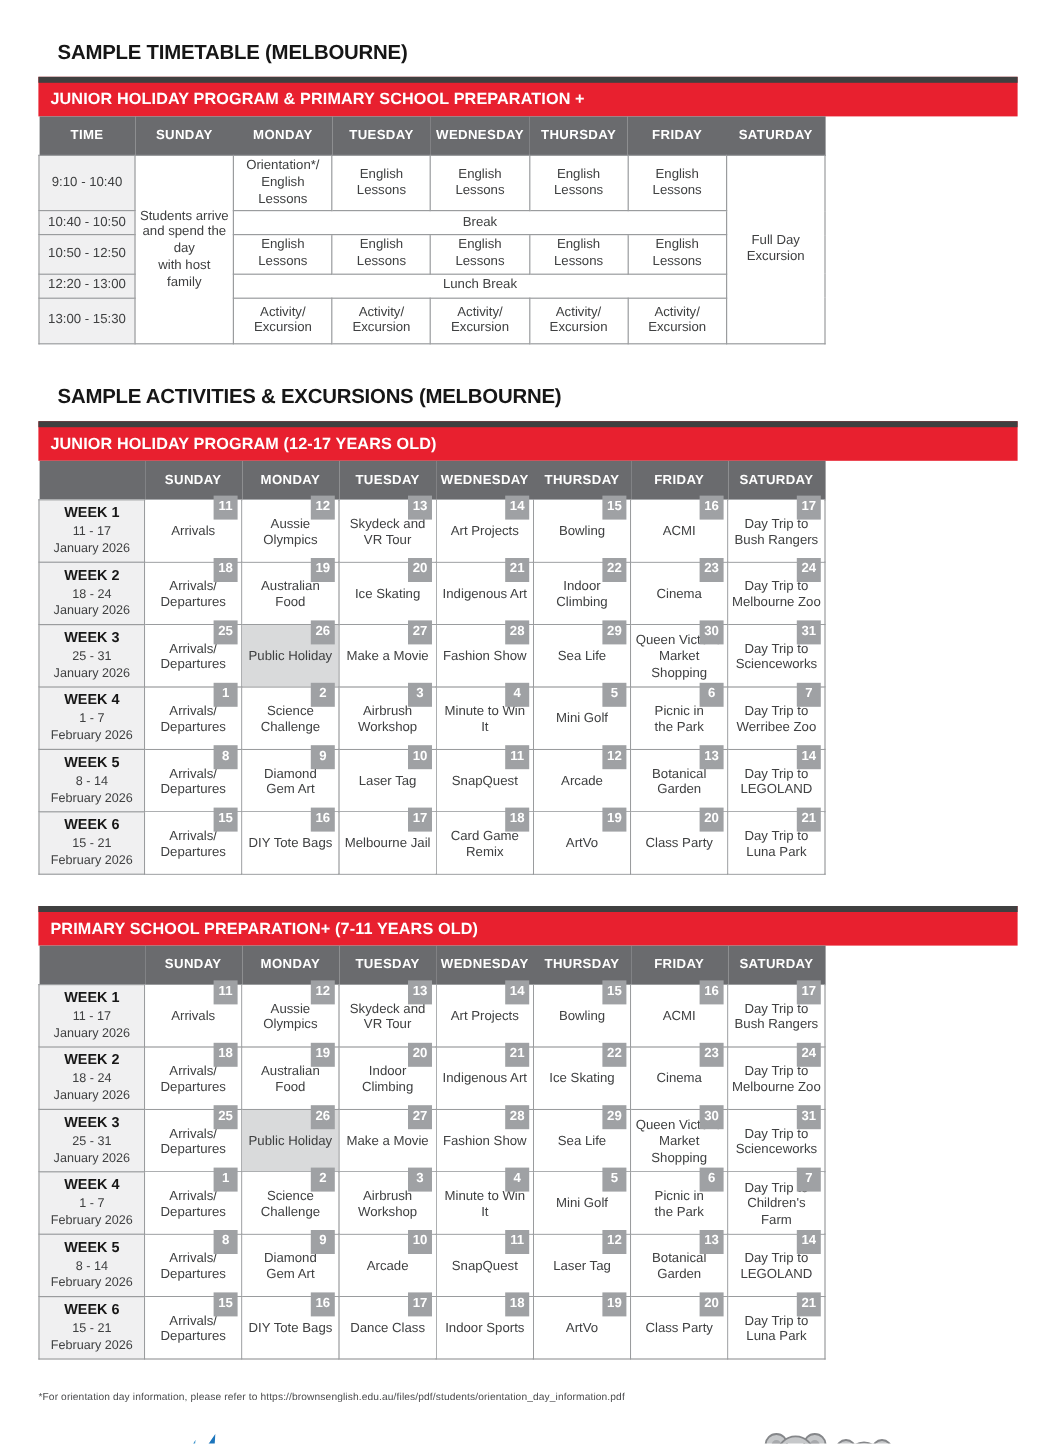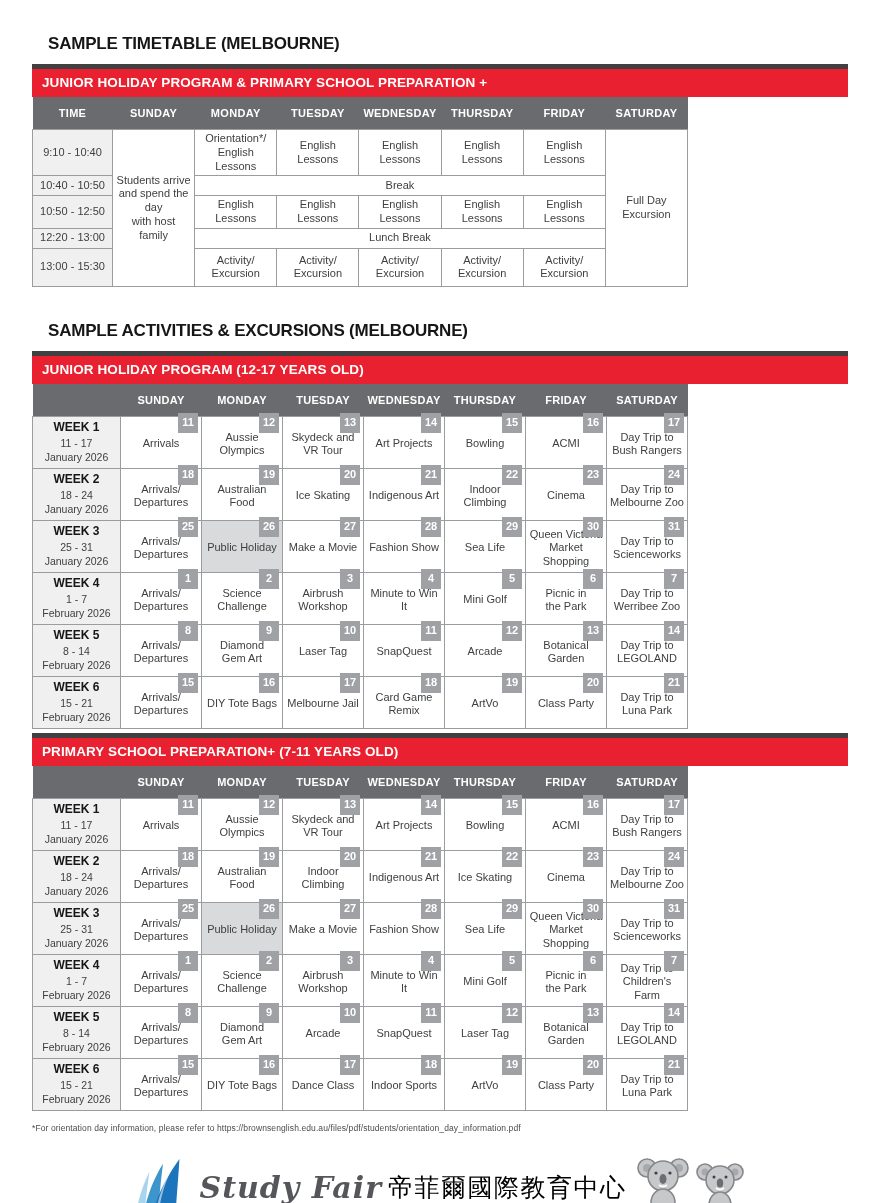--- a/index.html
+++ b/index.html
@@ -21,21 +21,21 @@
   .tt-r5 td{height:38px;}
   
   td.day{position:relative;height:52px;}
   td.wk{background:#F0F0F1;height:52px;}
   .wklabel{font-weight:bold;font-size:12px;color:#161616;margin-bottom:2px;}
   .wkdates{font-size:10.5px;color:#3f4041;line-height:1.3;}
   .badge{position:absolute;top:-4px;right:3px;width:20px;height:20px;background:#9FA1A4;color:#fff;
          font-size:11px;font-weight:bold;display:flex;align-items:center;justify-content:center;z-index:2;}
   .act{padding-top:4px;}
   .sec-timetable{margin-bottom:34px;}
-  .sec-activities .program{margin-bottom:4px;}
+  .sec-activities .program{margin-bottom:26px;}
   .footnote{font-size:8.5px;color:#4a4b4d;margin-top:12px;letter-spacing:0.1px;}
   .logo{margin-top:22px;display:flex;justify-content:center;align-items:center;gap:8px;}
   .logo-text{display:flex;flex-direction:column;}
   .logo-tagline{color:#2E75B6;font-size:9px;font-weight:bold;letter-spacing:3px;margin-left:100px;margin-bottom:0;}
   .logo-main{display:flex;align-items:center;gap:6px;}
   .studyfair{font-family:"DejaVu Serif",serif;font-style:italic;font-weight:bold;font-size:30px;color:#55565A;letter-spacing:1px;}
   .logo-cn{font-size:25px;font-weight:normal;color:#000000;letter-spacing:1.5px;}
 </style>
 </head>
 <body>

